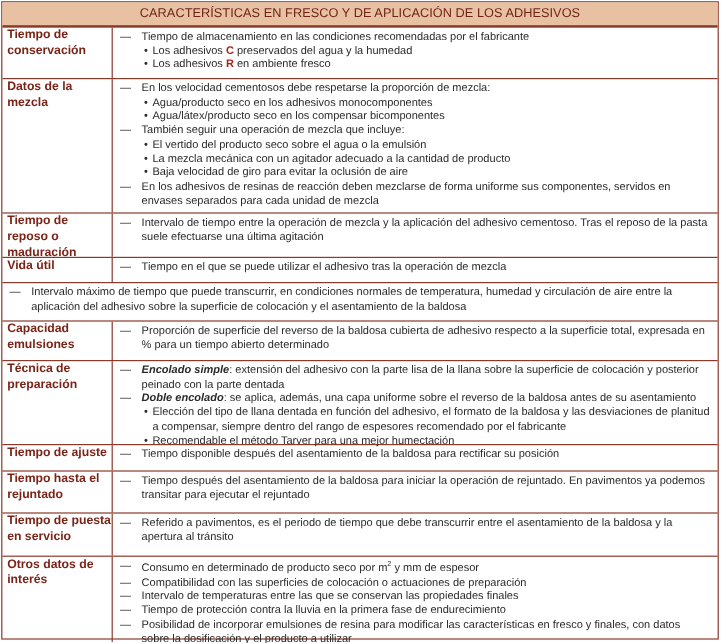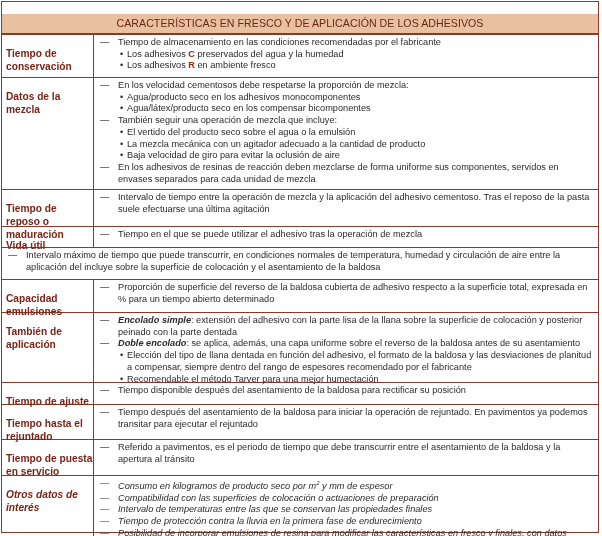--- a/index.html
+++ b/index.html
@@ -5,26 +5,25 @@
   html, body { margin: 0; padding: 0; background: #ffffff; }
   body { width: 602px; height: 536px; overflow: hidden; font-family: "Liberation Sans", sans-serif; }
   .table-wrap {
     position: absolute; left: 1px; top: 1px; width: 598px; height: 532px;
     border: 1px solid #8a3a2a; box-sizing: border-box;
   }
   .title {
     height: 19px; line-height: 19px; text-align: center; background: #e8c1a2;
     color: #6e2418; font-size: 10.6px; border-bottom: 2px solid #8a3a2a;
     letter-spacing: 0.05px;
-    margin-top: 12px;
   }
   .row { display: flex; border-bottom: 1.5px solid #8a3a2a; box-sizing: border-box; }
-  .row:last-child { border-bottom: none; font-style: italic; }
+  .row:last-child { border-bottom: none; }
   .label {
-    width: 87px; flex: 0 0 87px; border-right: 1.5px solid #8a3a2a; padding: 12px 0 0 4px;
+    width: 87px; flex: 0 0 87px; border-right: 1.5px solid #8a3a2a; padding: 0 0 0 4px;
     color: #7a2417; font-weight: bold; font-size: 10.2px; line-height: 13px;
   }
   .content { flex: 1; padding: 2px 6px 0 6px; color: #2a2a2a; font-size: 9.2px; line-height: 11.7px; }
   .line { display: flex; }
   .dash { flex: 0 0 18px; }
   .text { flex: 1; }
   .bullet { padding-left: 20px; display: flex; }
   .bullet .b { flex: 0 0 7px; }
   .red { color: #a0281a; font-weight: bold; }
   i { font-style: italic; font-weight: bold; }
@@ -108,37 +107,37 @@
           <span class="dash">—</span>
           <span class="text">Tiempo en el que se puede utilizar el adhesivo tras la operación de mezcla</span>
         </div>
     </div>
   </div>
 
   <div class="row" style="height:32px">
     <div class="content">
       <div class="line">
           <span class="dash">—</span>
-          <span class="text">Intervalo máximo de tiempo que puede transcurrir, en condiciones normales de temperatura, humedad y circulación de aire entre la aplicación del incluye sobre la superficie de colocación y el asentamiento de la baldosa</span>
+          <span class="text">Intervalo máximo de tiempo que puede transcurrir, en condiciones normales de temperatura, humedad y circulación de aire entre la aplicación del adhesivo sobre la superficie de colocación y el asentamiento de la baldosa</span>
         </div>
     </div>
   </div>
 
   <div class="row" style="height:33px">
     <div class="label">Capacidad emulsiones</div>
     <div class="content">
       <div class="line">
           <span class="dash">—</span>
           <span class="text">Proporción de superficie del reverso de la baldosa cubierta de adhesivo respecto a la superficie total, expresada en % para un tiempo abierto determinado</span>
         </div>
     </div>
   </div>
 
   <div class="row" style="height:70px">
-    <div class="label">También de aplicación</div>
+    <div class="label">Técnica de preparación</div>
     <div class="content">
       <div class="line">
           <span class="dash">—</span>
           <span class="text"><i>Encolado simple</i><span>: extensión del adhesivo con la parte lisa de la llana sobre la superficie de colocación y posterior peinado con la parte dentada</span></span>
         </div>
       <div class="line">
           <span class="dash">—</span>
           <span class="text"><i>Doble encolado</i><span>:  se aplica, además, una capa uniforme sobre el reverso de la baldosa antes de su asentamiento</span></span>
         </div>
       <div class="bullet">
@@ -180,21 +179,21 @@
           <span class="text">Referido a pavimentos, es el periodo de tiempo que debe transcurrir entre el asentamiento de la baldosa y la apertura al tránsito</span>
         </div>
     </div>
   </div>
 
   <div class="row" style="height:71px">
     <div class="label">Otros datos de interés</div>
     <div class="content">
       <div class="line">
           <span class="dash">—</span>
-          <span class="text"><span>Consumo en kilogramos de producto seco por m</span><sup style="font-size:6px">2</sup><span> y mm de espesor</span></span>
+          <span class="text"><span>Consumo en determinado de producto seco por m</span><sup style="font-size:6px">2</sup><span> y mm de espesor</span></span>
         </div>
       <div class="line">
           <span class="dash">—</span>
           <span class="text">Compatibilidad con las superficies de colocación o actuaciones de preparación</span>
         </div>
       <div class="line">
           <span class="dash">—</span>
           <span class="text">Intervalo de temperaturas entre las que se conservan las propiedades finales</span>
         </div>
       <div class="line">

